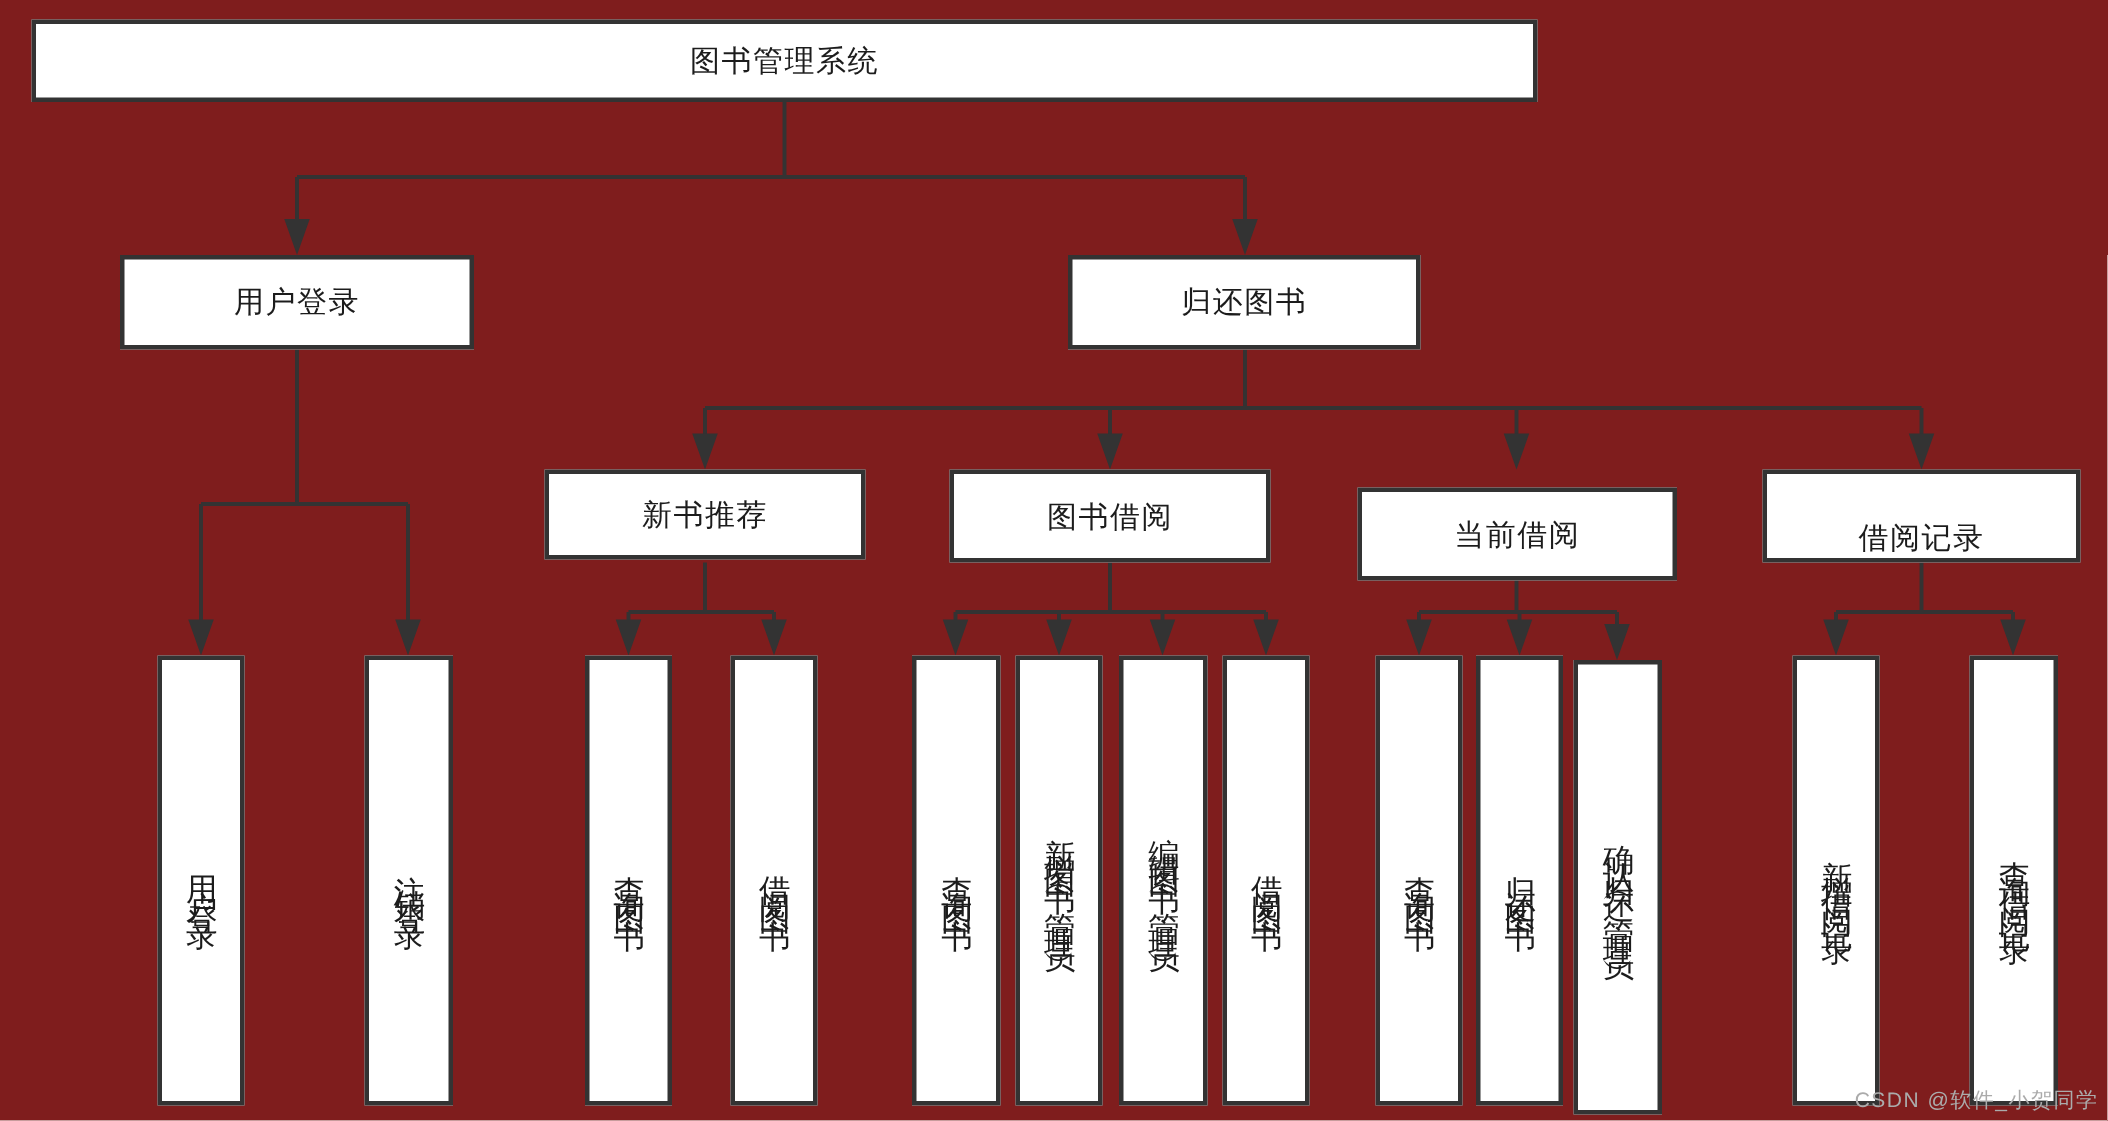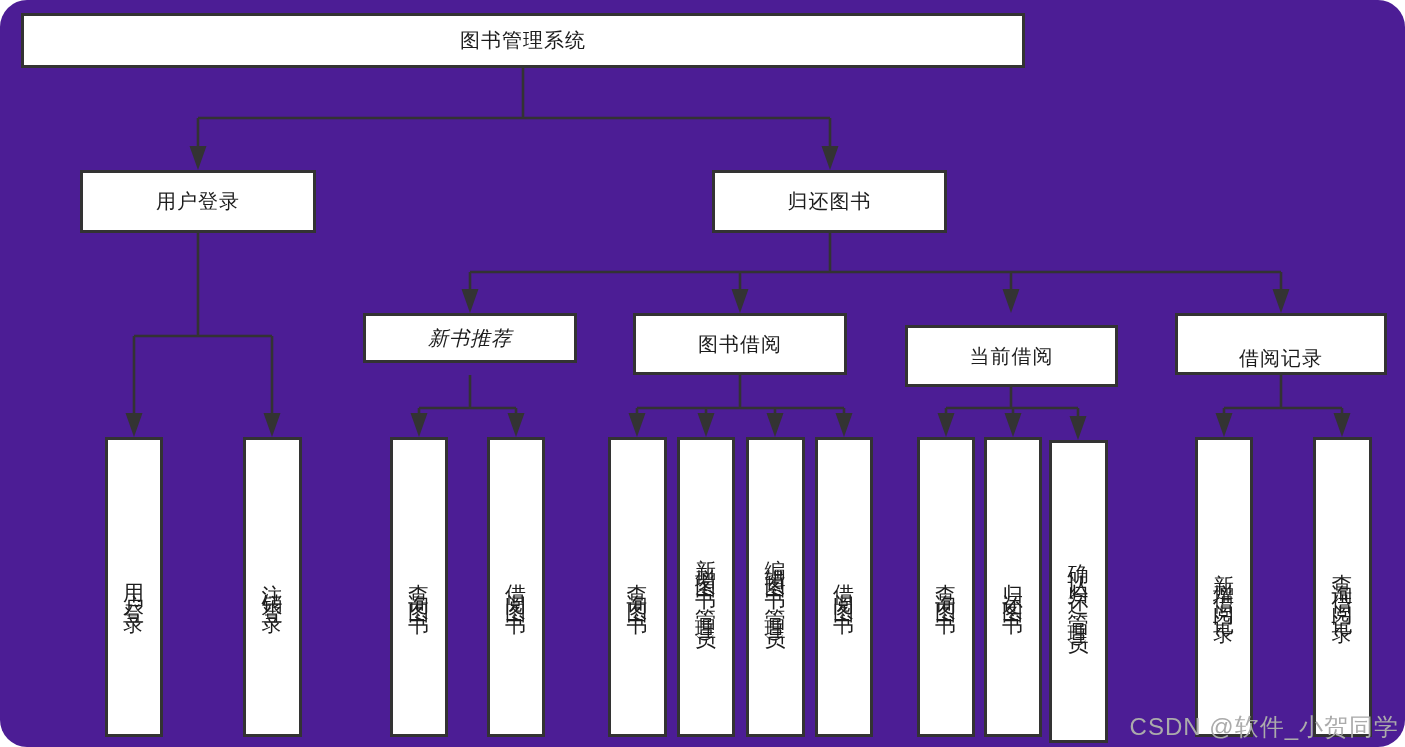--- a/index.html
+++ b/index.html
@@ -1,23 +1,22 @@
 <!DOCTYPE html>
 <html><head>
 <meta charset="utf-8">
 <style>
   html,body { margin:0; padding:0; background:#ffffff; }
   #canvas {
     position: relative;
     width: 1405px;
     height: 747px;
-    background: #4c1d95;
+    background: #7f1d1d;
     font-family: "Liberation Sans", sans-serif;
     overflow: hidden;
-    border-radius: 27px;
   }
   .box {
     position: absolute;
     box-sizing: border-box;
     border: 3px solid #333333;
     background: #ffffff;
     display: flex;
     align-items: center;
     justify-content: center;
     font-size: 20px;
@@ -42,21 +41,21 @@
     fill: none;
   }
   #connectors polygon {
     fill: #333333;
     stroke: none;
   }
   .watermark {
     position: absolute;
     right: 6px;
     bottom: 4px;
-    font-size: 24px;
+    font-size: 14px;
     color: #ababab;
     letter-spacing: 1px;
     white-space: nowrap;
   }
 </style>
 </head>
 <body>
 
 <div id="canvas">
 
@@ -100,21 +99,21 @@
     <span>图书管理系统</span>
   </div>
 
   <div class="box" style="left:80px; top:170px; width:236px; height:63px;">
     <span>用户登录</span>
   </div>
   <div class="box" style="left:712px; top:170px; width:235px; height:63px;">
     <span>归还图书</span>
   </div>
 
-  <div class="box" style="left:363px; top:313px; width:214px; height:50px;font-style:italic;">
+  <div class="box" style="left:363px; top:313px; width:214px; height:60px;">
     <span>新书推荐</span>
   </div>
   <div class="box" style="left:633px; top:313px; width:214px; height:62px;">
     <span>图书借阅</span>
   </div>
   <div class="box" style="left:905px; top:313px; width:213px; height:62px;margin-top:12px;">
     <span>当前借阅</span>
   </div>
   <div class="box" style="left:1175px; top:313px; width:212px; height:62px;align-items:flex-end;">
     <span>借阅记录</span>

